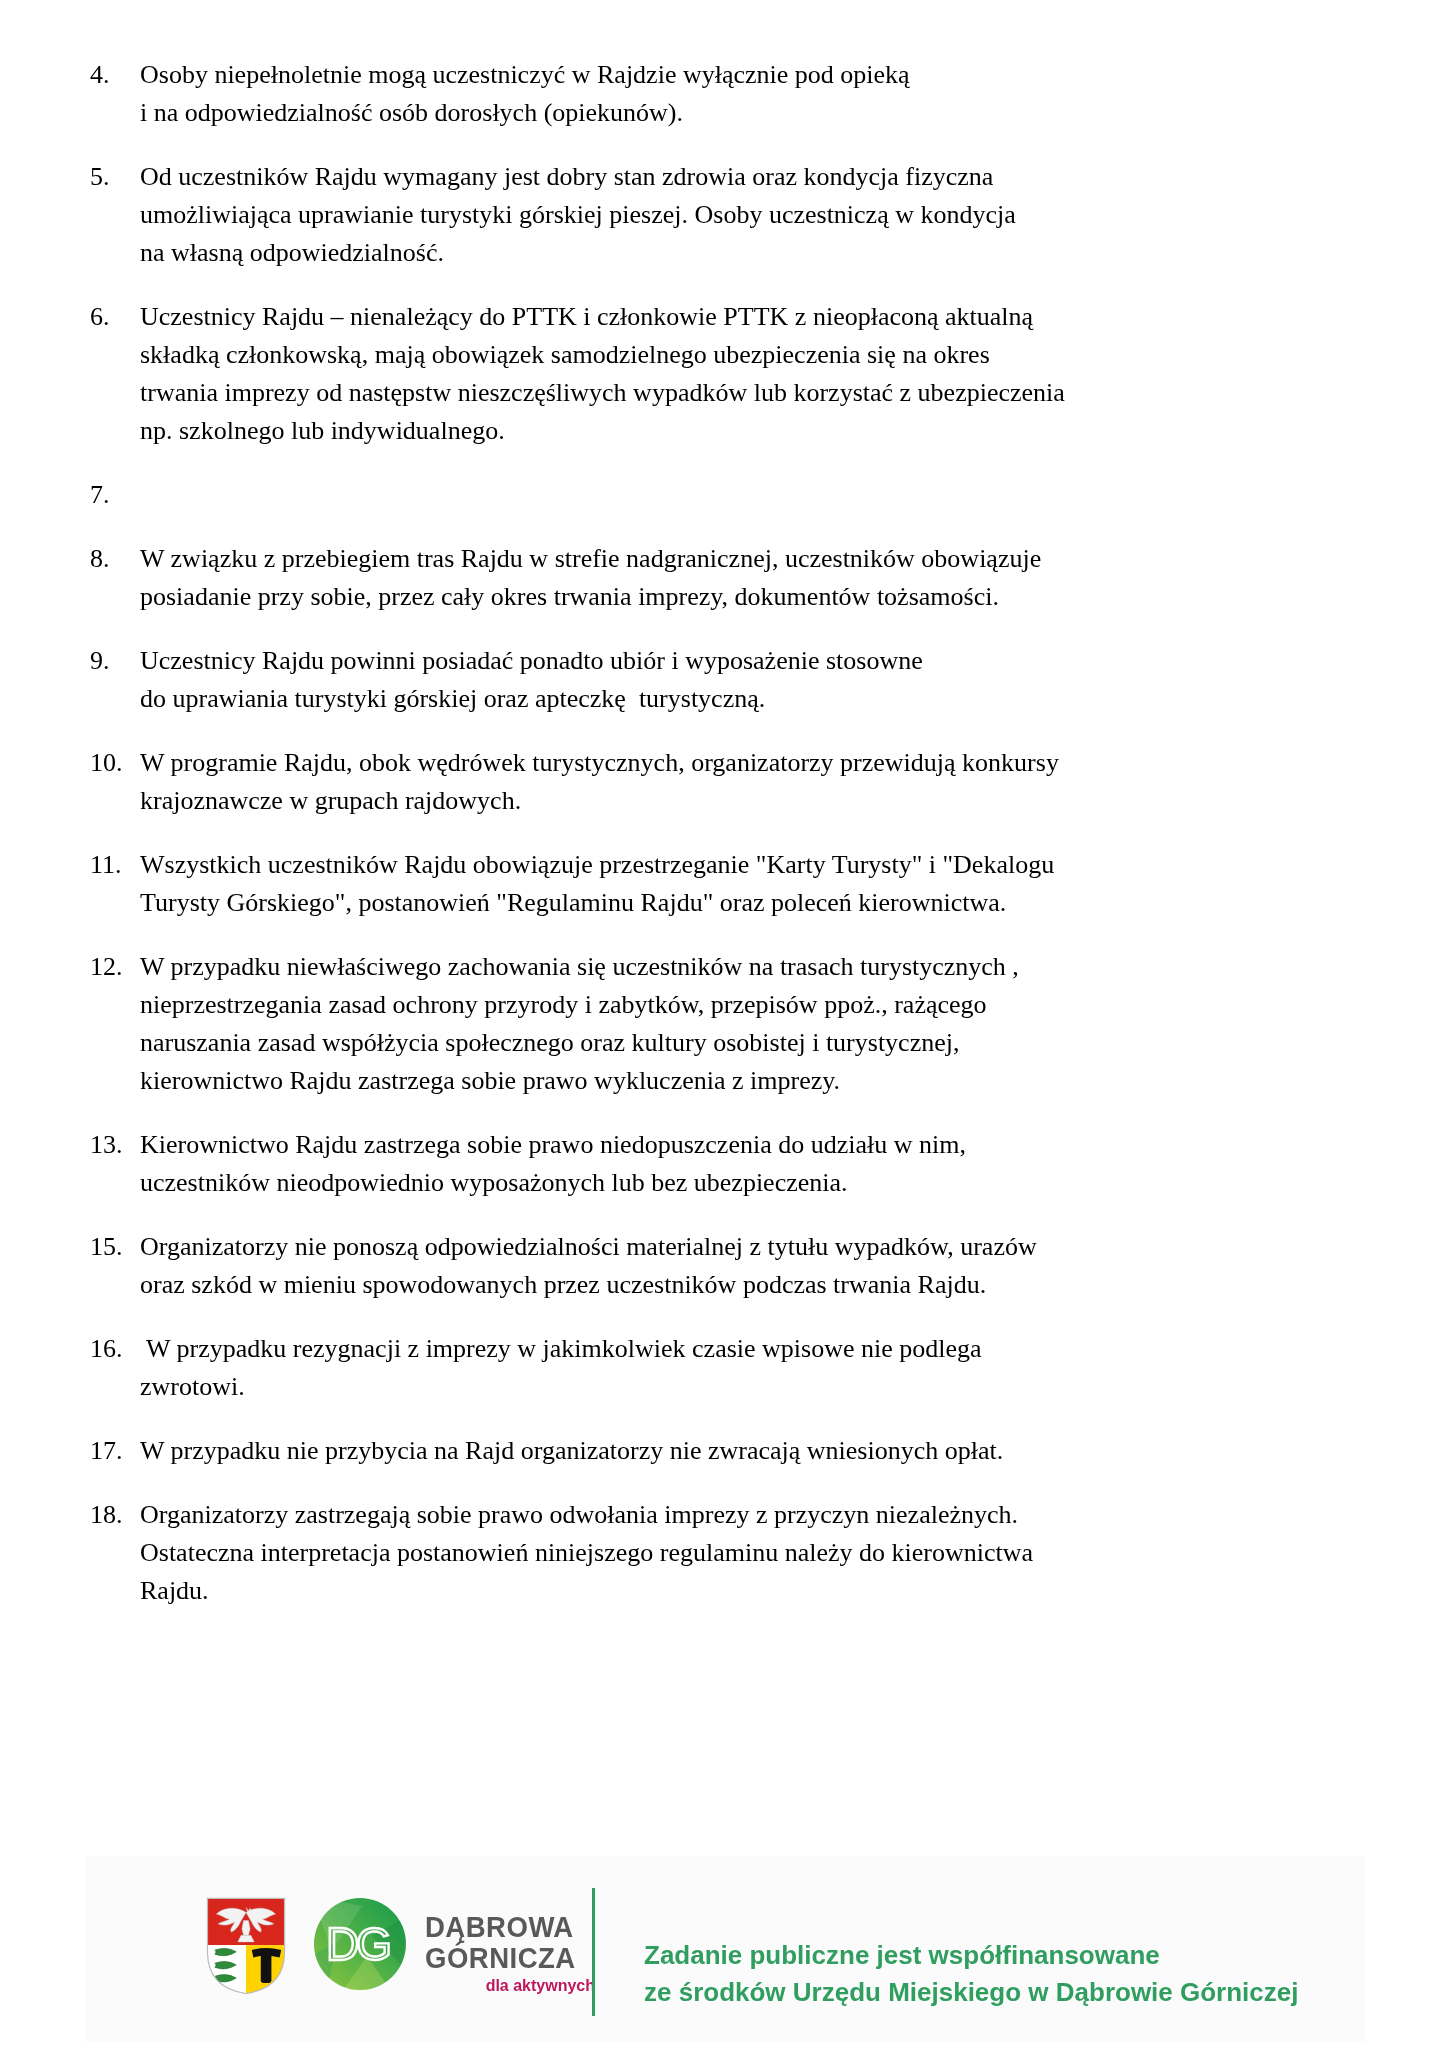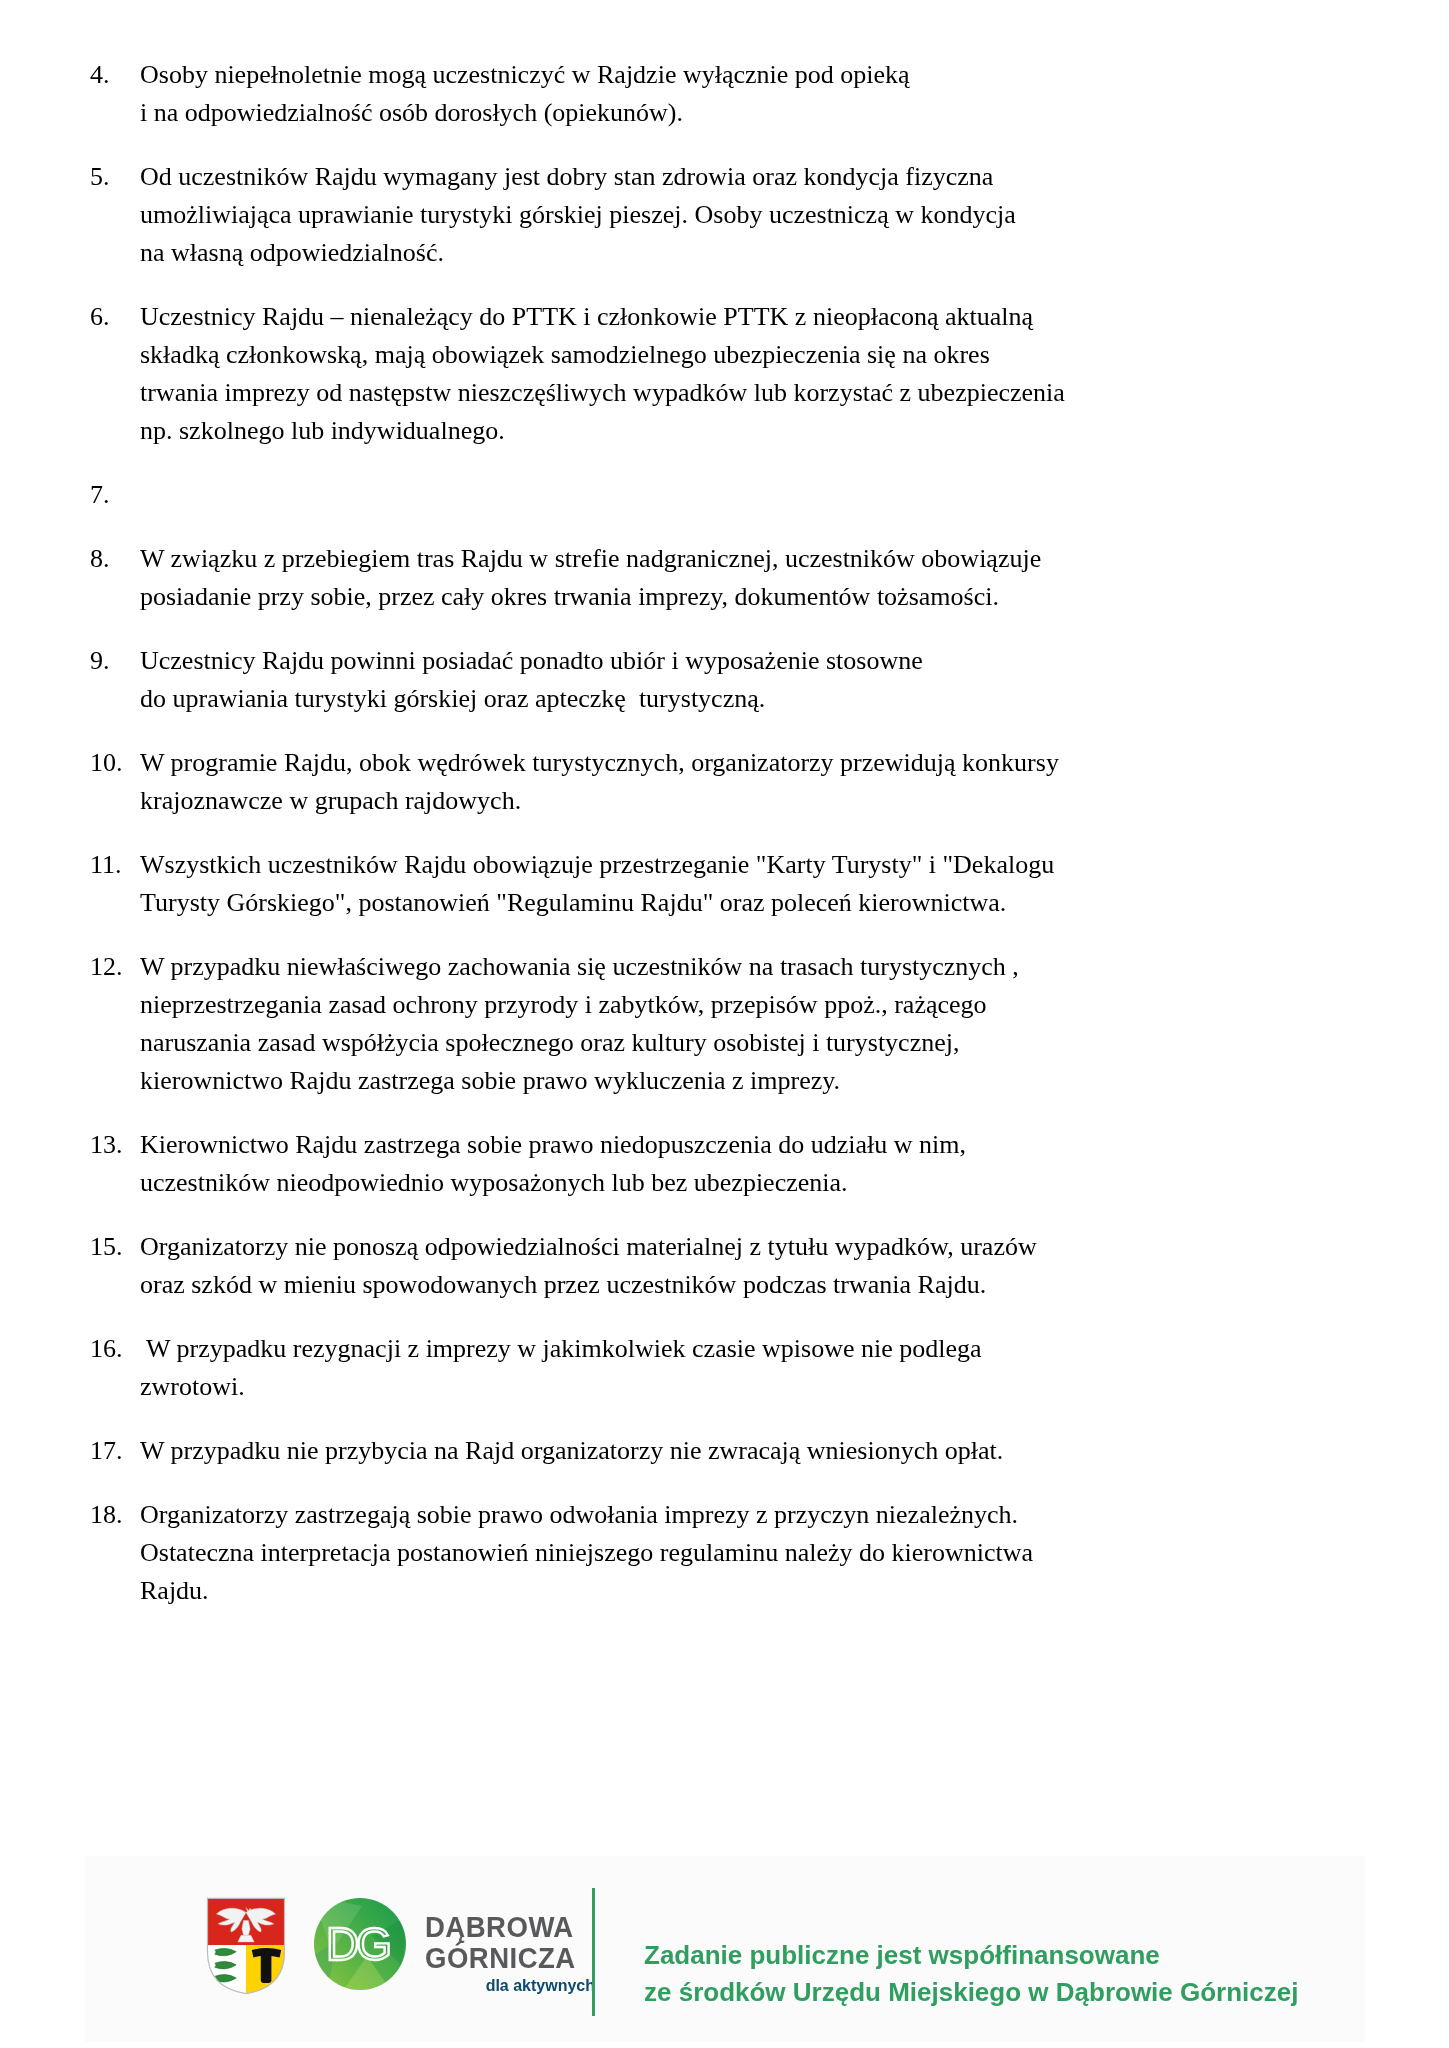--- a/index.html
+++ b/index.html
@@ -33,21 +33,21 @@
   .city {
     position:absolute; left:425px; top:1912px; width:170px;
     font-family:"Liberation Sans", sans-serif;
     color:#58595b; text-align:left;
   }
   .city-l1, .city-l2 {
     font-size:29px; font-weight:700; letter-spacing:0.5px; line-height:31px;
     transform:scaleX(0.95); transform-origin:left;
   }
   .city-tag {
-    font-size:16px; font-weight:700; color:#0c4a6e;
+    font-size:16px; font-weight:700; color:#be185d;
     text-align:right; margin-top:3px;
   }
   .divider {
     position:absolute; left:592px; top:1888px; width:3px; height:128px;
     background:#2f9e5f;
   }
   .funding {
     position:absolute; left:644px; top:1908px;
     font-family:"Liberation Sans", sans-serif;
     font-size:26px; font-weight:700; line-height:37px;

